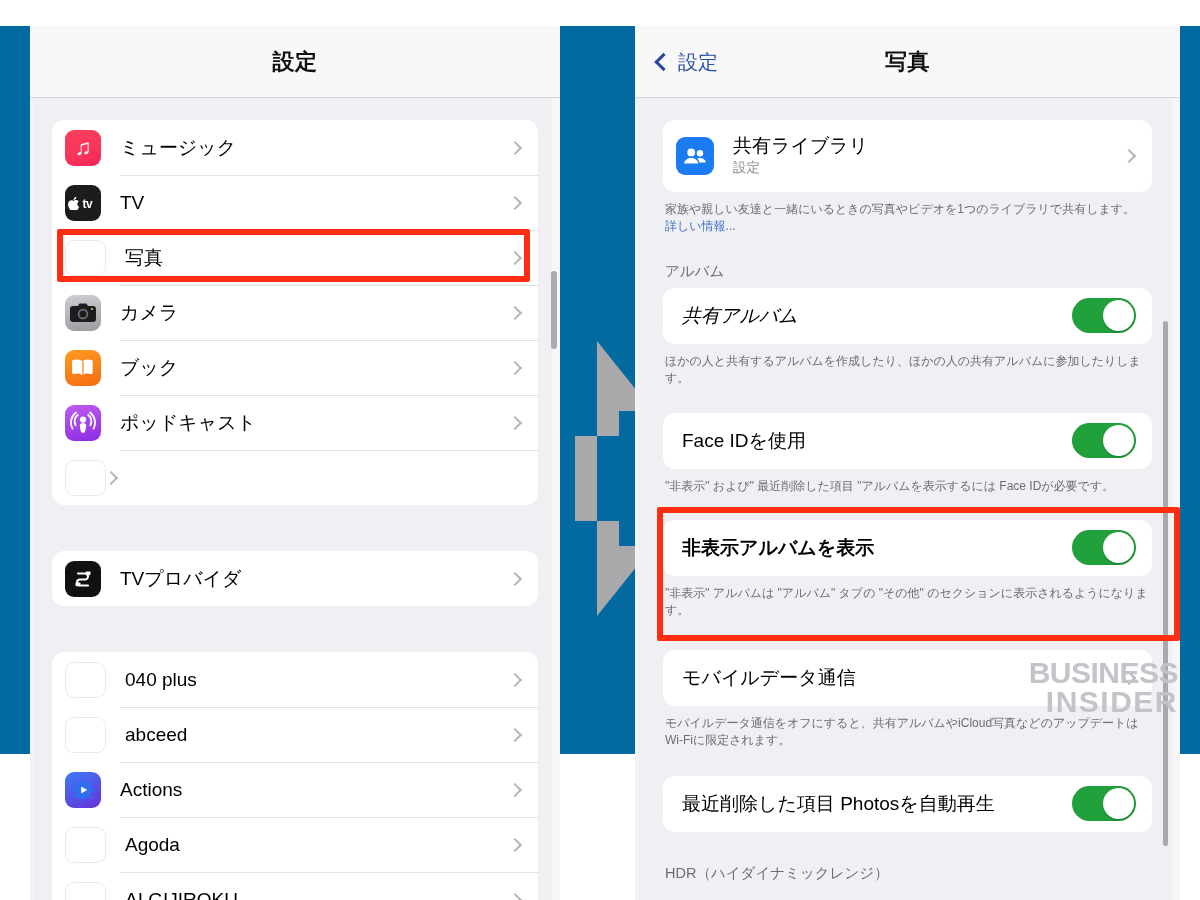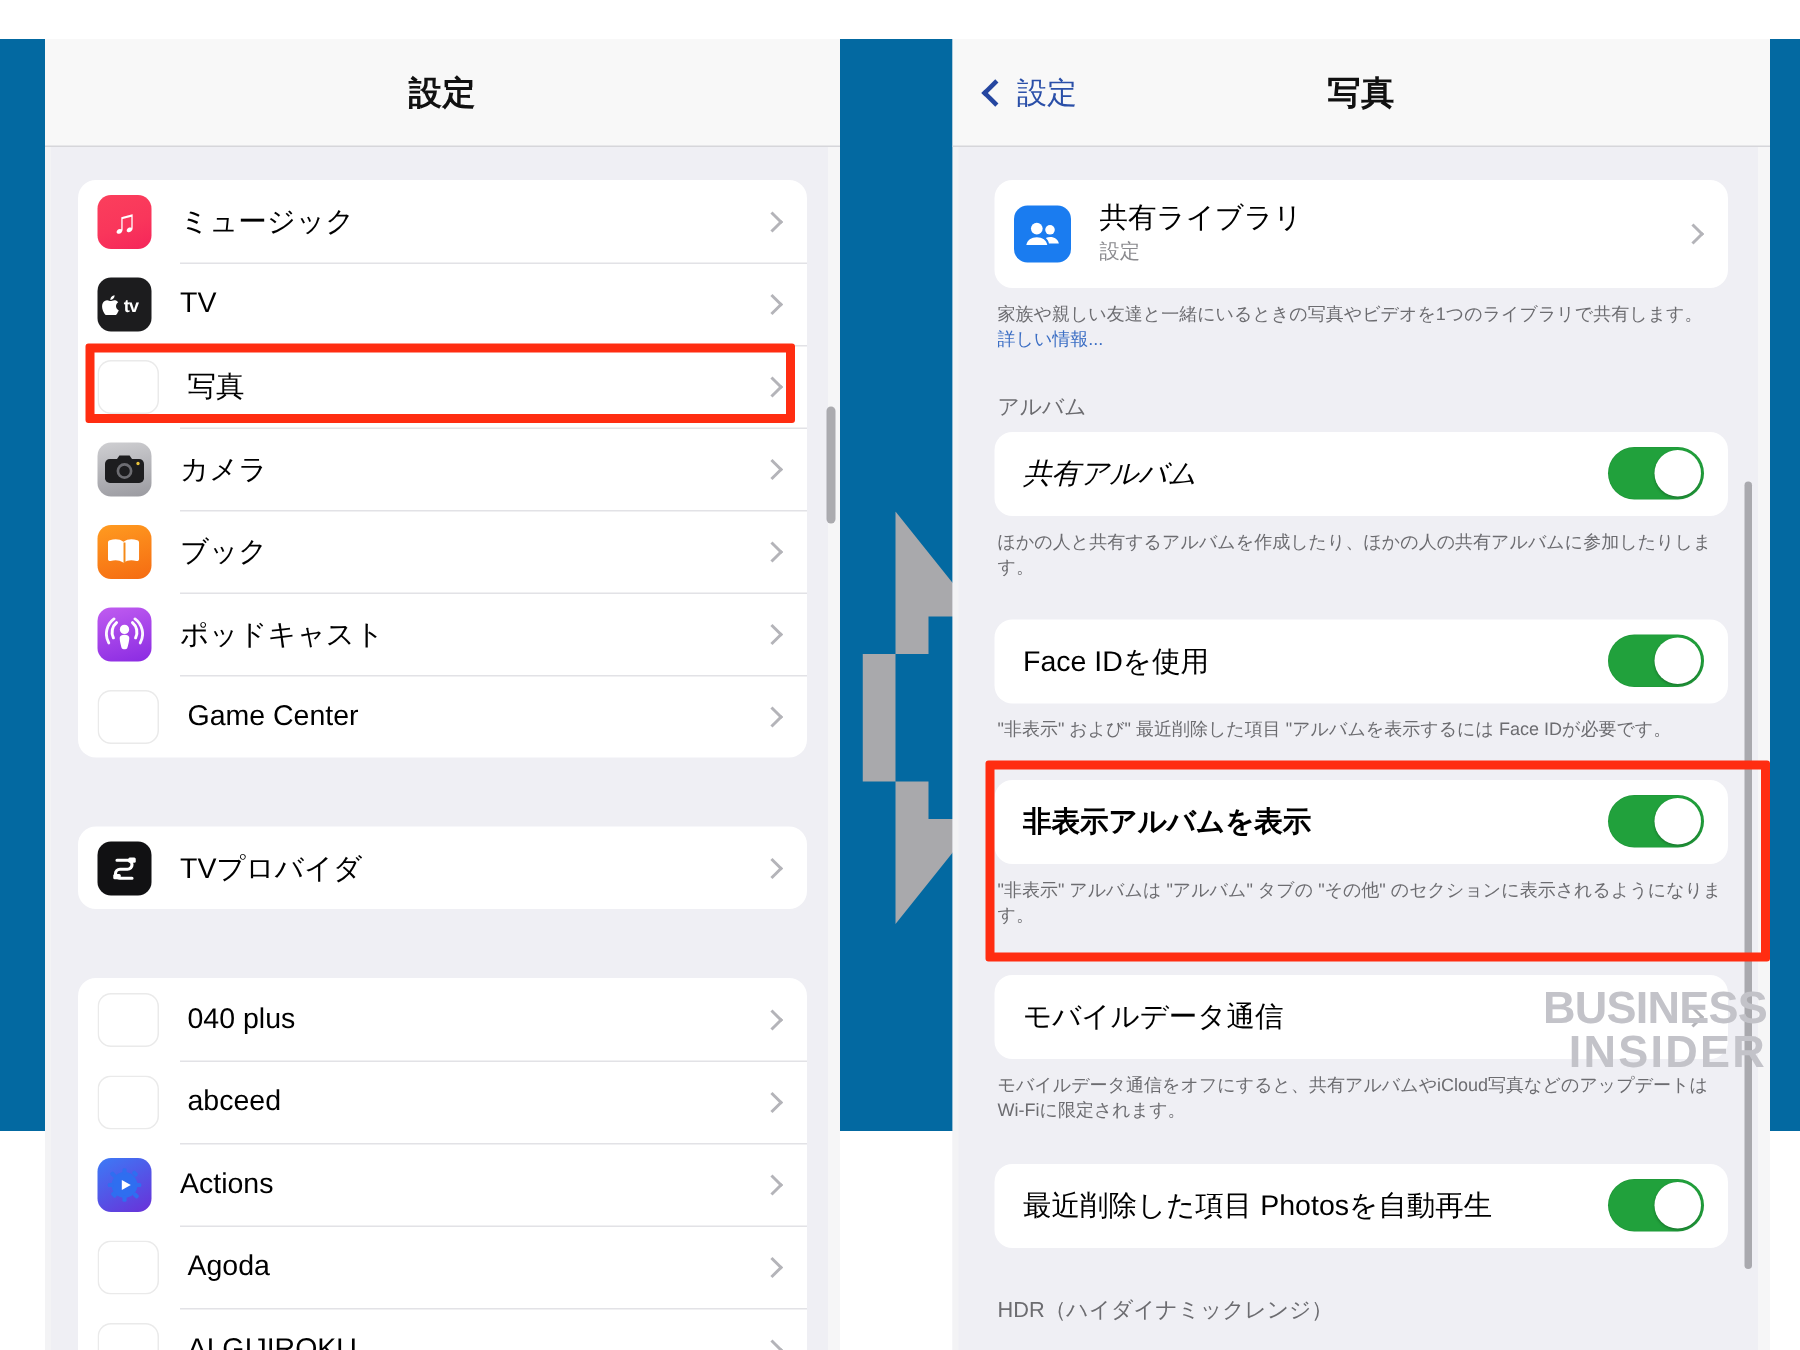--- a/index.html
+++ b/index.html
@@ -263,21 +263,20 @@
         <div class="row">
           <div class="app-icon ic-gamecenter icon-bordered">
             <svg width="30" height="30" viewBox="0 0 30 30">
               <circle cx="11" cy="9" r="6.2" fill="#3ec2f0" opacity=".92"></circle>
               <circle cx="19" cy="10" r="6.0" fill="#f7d32e" opacity=".92"></circle>
               <circle cx="9" cy="17" r="6.2" fill="#8a3ff0" opacity=".88"></circle>
               <circle cx="18" cy="19" r="6.4" fill="#ee4a8e" opacity=".88"></circle>
               <circle cx="14" cy="13" r="5.4" fill="#58d35c" opacity=".8"></circle>
             </svg>
           </div>
-          <div class="row-label">Game Center</div>
           <div class="chev"></div>
         </div>
       </div>
 
       <div class="group" style="margin-top:46px;">
         <div class="row">
           <div class="app-icon ic-tvprovider">
             <svg width="24" height="24" viewBox="0 0 24 24">
               <path d="M7 6.5h7a3 3 0 0 1 0 6H9a3 3 0 0 0 0 6h8" stroke="#fff" stroke-width="2.1" fill="none" stroke-linecap="round"></path>
               <rect x="14.5" y="4.6" width="5" height="3.6" rx="1" fill="#fff"></rect>

